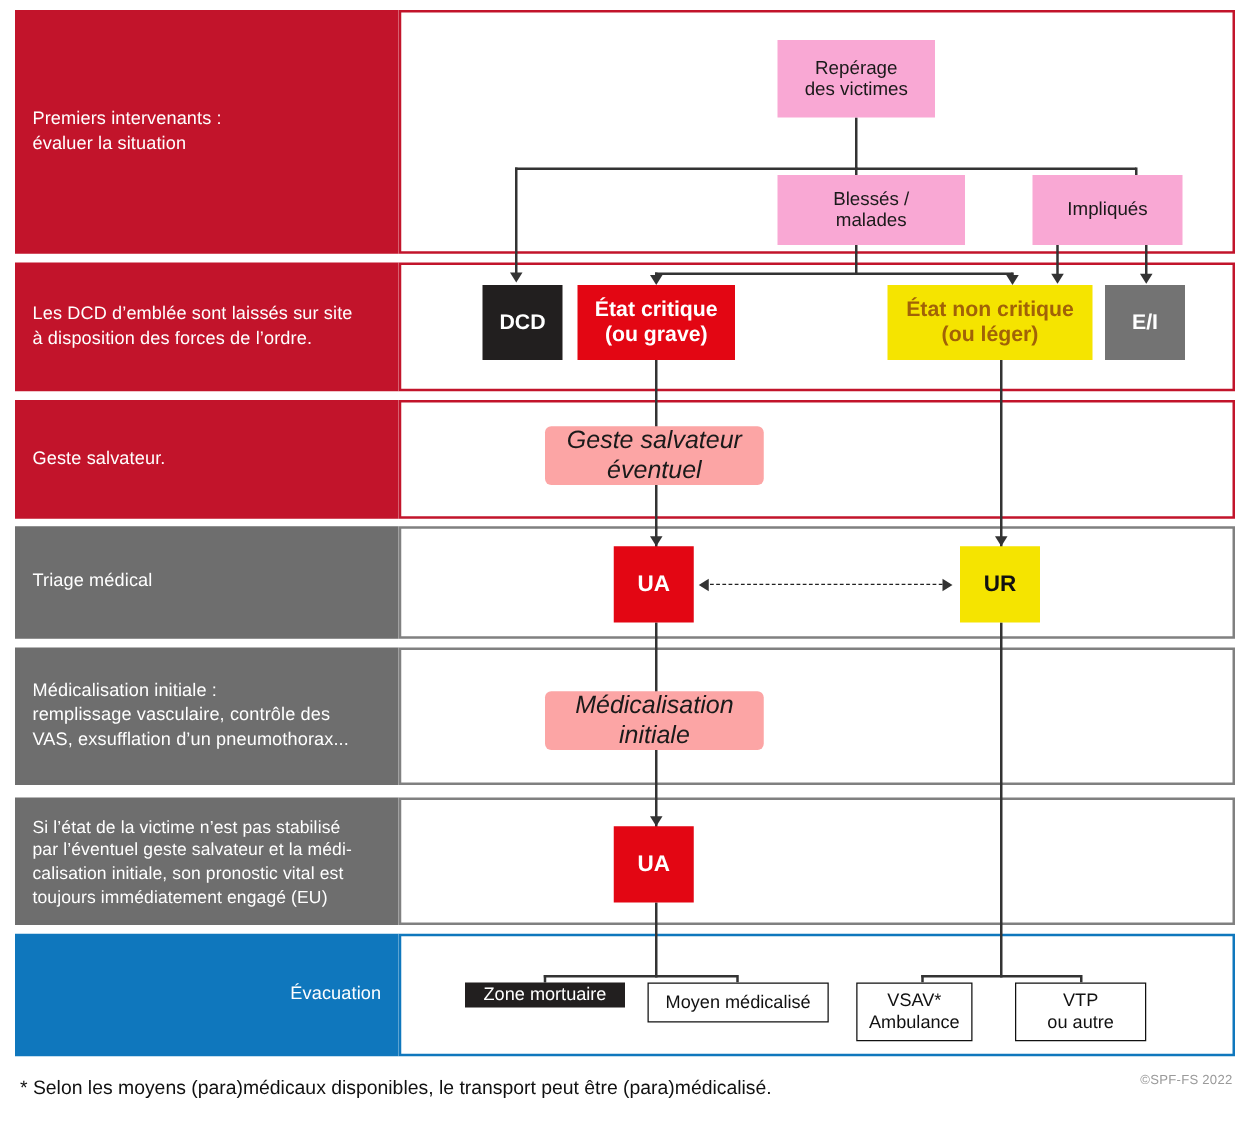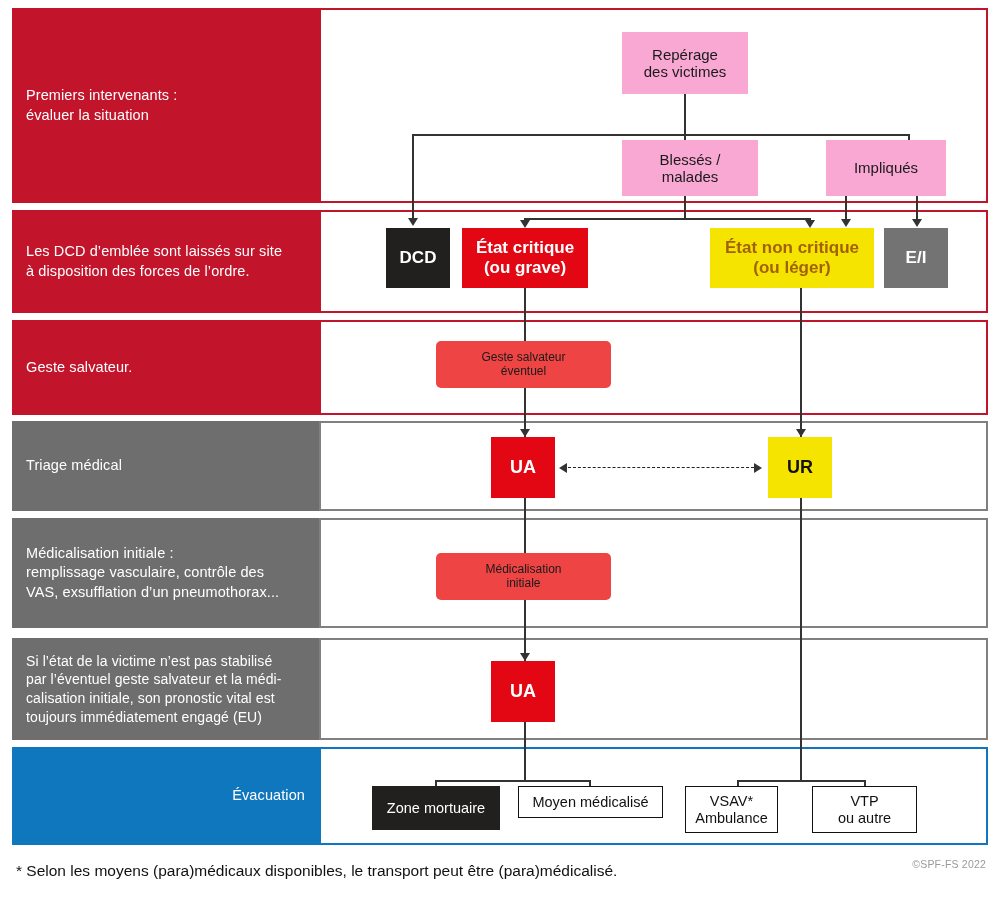--- a/index.html
+++ b/index.html
@@ -65,22 +65,22 @@
   }
   .node-yellow{
     background:#F5E400;color:#a16207;
     font-size:17px;font-weight:bold;
   }
   .node-green{
     background:#737373;color:#ffffff;
     font-size:17px;font-weight:bold;
   }
   .node-orange{
-    background:#ef4444;color:#1a1a1a;
-    font-size:12px;font-weight:400;border-radius:5px;
+    background:#fca5a5;color:#1a1a1a;
+    font-size:20px;font-weight:400;border-radius:5px;font-style:italic;
   }
   .node-sqred{
     background:#E30613;color:#ffffff;
     font-size:18px;font-weight:bold;
   }
   .node-sqyellow{
     background:#F5E400;color:#111111;
     font-size:18px;font-weight:bold;
   }
   .node-blackbar{
@@ -232,21 +232,21 @@
   <div class="ln v" style="left:864px;top:780px;height:6px;"></div>
 
   <div class="ln v" style="left:524px;top:722px;height:60px;"></div>
   <div class="ln h" style="left:435px;top:780px;width:155px;"></div>
   <div class="ln v" style="left:435px;top:780px;height:6px;"></div>
   <div class="ln v" style="left:589px;top:780px;height:6px;"></div>
 
   <div class="node node-grey" style="left:622px;top:32px;width:126px;height:62px;white-space:pre-line;">Repérage
 des victimes</div>
 
-  <div class="node node-grey" style="left:622px;top:140px;width:136px;height:56px;white-space:pre-line;">Blessés /
+  <div class="node node-grey" style="left:622px;top:140px;width:150px;height:56px;white-space:pre-line;">Blessés /
 malades</div>
 
   <div class="node node-grey" style="left:826px;top:140px;width:120px;height:56px;white-space:pre-line;">Impliqués</div>
 
   <div class="node node-black" style="left:386px;top:228px;width:64px;height:60px;">DCD</div>
 
   <div class="node node-red" style="left:462px;top:228px;width:126px;height:60px;white-space:pre-line;">État critique
 (ou grave)</div>
 
   <div class="node node-yellow" style="left:710px;top:228px;width:164px;height:60px;white-space:pre-line;">État non critique
@@ -259,21 +259,21 @@
 
   <div class="node node-sqred" style="left:491px;top:437px;width:64px;height:61px;">UA</div>
 
   <div class="node node-sqyellow" style="left:768px;top:437px;width:64px;height:61px;">UR</div>
 
   <div class="node node-orange" style="left:436px;top:553px;width:175px;height:47px;white-space:pre-line;">Médicalisation
 initiale</div>
 
   <div class="node node-sqred" style="left:491px;top:661px;width:64px;height:61px;">UA</div>
 
-  <div class="node node-blackbar" style="left:372px;top:786px;width:128px;height:44px;">Zone mortuaire</div>
+  <div class="node node-blackbar" style="left:372px;top:786px;width:128px;height:20px;">Zone mortuaire</div>
 
   <div class="node node-outline" style="left:518px;top:786px;width:145px;height:32px;">Moyen médicalisé</div>
 
   <div class="node node-outline" style="left:685px;top:786px;width:93px;height:47px;white-space:pre-line;">VSAV*
 Ambulance</div>
 
   <div class="node node-outline" style="left:812px;top:786px;width:105px;height:47px;white-space:pre-line;">VTP
 ou autre</div>
 
   <div class="footnote">* Selon les moyens (para)médicaux disponibles, le transport peut être (para)médicalisé.</div>

